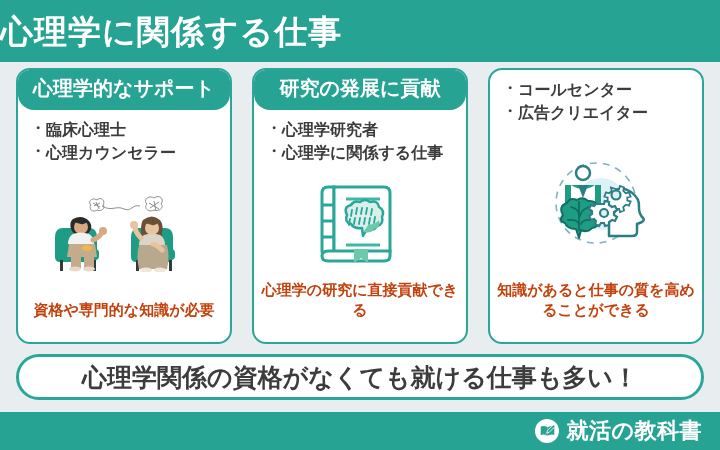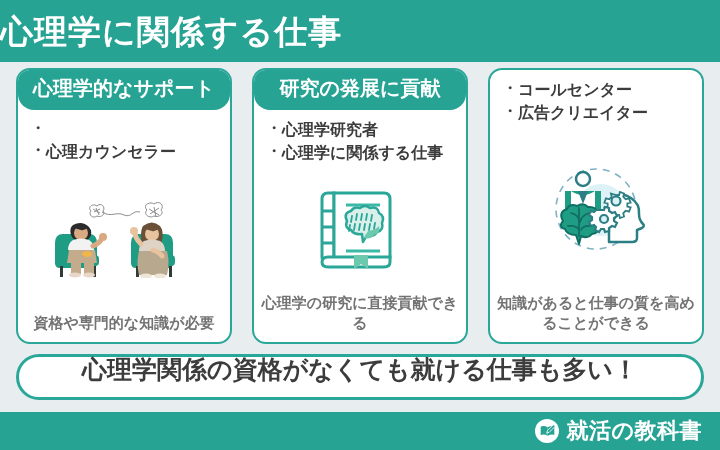--- a/index.html
+++ b/index.html
@@ -108,39 +108,40 @@
     width: 100%;
     display: flex;
     align-items: center;
     justify-content: center;
     padding: 2px 0 0;
     box-sizing: border-box;
   }
   .card-footer {
     width: 100%;
     text-align: center;
-    color: #737373;
+    color: #c2410c;
     font-size: 15px;
     font-weight: bold;
     line-height: 1.35;
-    padding: 0 6px 9px;
+    padding: 0 6px 22px;
     box-sizing: border-box;
   }
   
   .banner {
     position: absolute;
     left: 16px;
     top: 354px;
     width: 688px;
     height: 46px;
     background: #ffffff;
     border: 3px solid #2aa798;
     border-radius: 24px;
     box-sizing: border-box;
     display: flex;
+    align-items: center;
     justify-content: center;
   }
   .banner-text {
     color: #3c3c3c;
     font-size: 25px;
     font-weight: bold;
     line-height: 1;
     white-space: nowrap;
   }
   
@@ -190,20 +191,21 @@
 
   <div class="cards">
 
     <div class="card">
       <div class="card-header">
         <div class="card-header-text">心理学的なサポート</div>
       </div>
       <ul class="card-list">
         <li>
           <span class="bullet">・</span>
+          <span>臨床心理士</span>
         </li>
         <li>
           <span class="bullet">・</span>
           <span>心理カウンセラー</span>
         </li>
       </ul>
       <div class="card-illus">
         <svg width="190" height="78" viewBox="0 0 190 78" xmlns="http://www.w3.org/2000/svg">
 
           <g fill="none" stroke="#8d8d8d" stroke-width="1">

